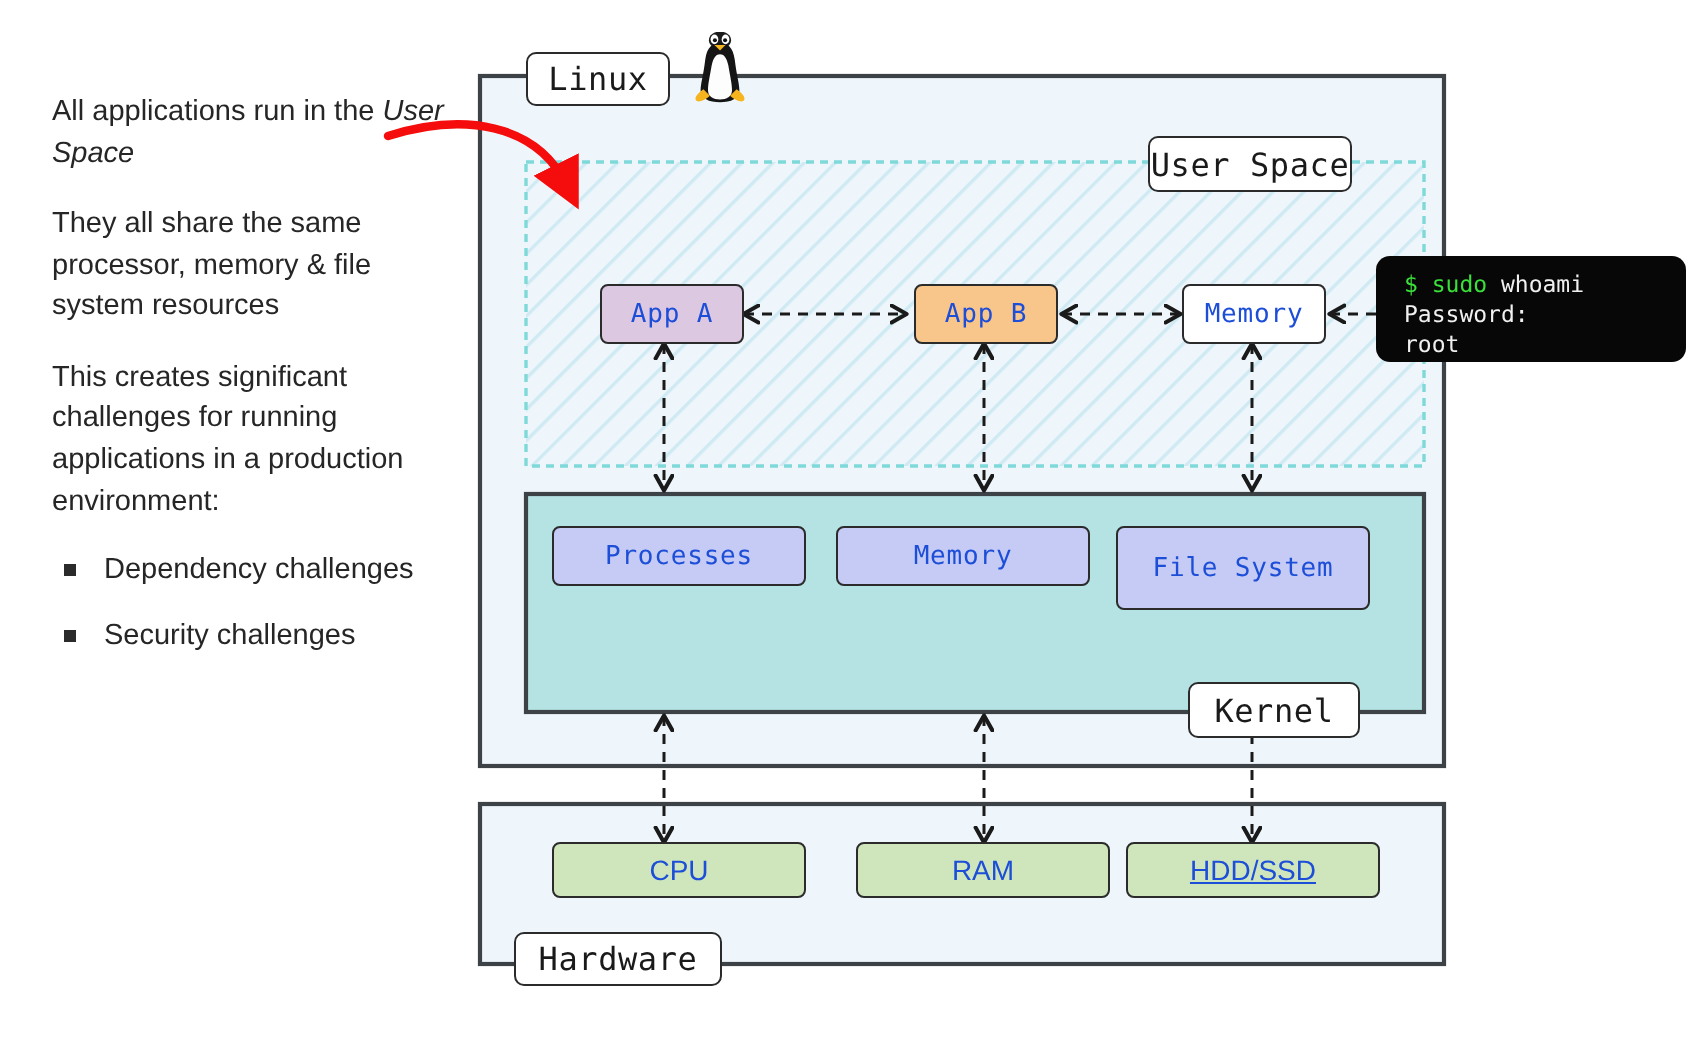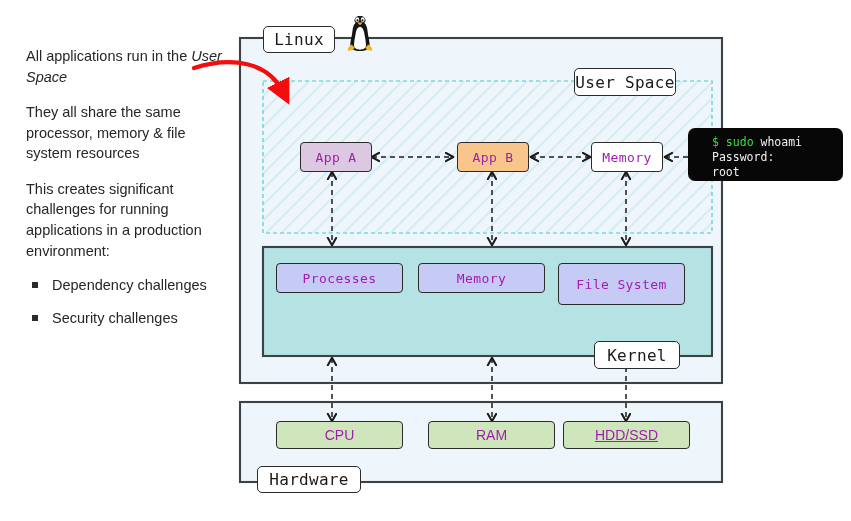--- a/index.html
+++ b/index.html
@@ -86,21 +86,21 @@
     white-space: nowrap;
   }
 
   .node-box {
     position: absolute;
     box-sizing: border-box;
     border: 1.9px solid #2b2b2b;
     border-radius: 4px;
     font-family: "DejaVu Sans Mono", monospace;
     font-size: 13px;
-    color: #a21caf;
+    color: #1d4ed8;
     display: flex;
     align-items: center;
     justify-content: center;
     letter-spacing: 0.4px;
     white-space: nowrap;
   }
   .node-box.sans {
     font-family: "Liberation Sans", sans-serif;
     font-size: 14px;
     letter-spacing: 0;
@@ -108,21 +108,21 @@
 
   
   #terminal {
     position: absolute;
     left: 688px;
     top: 128px;
     width: 155px;
     height: 53px;
     background: #070707;
     border-radius: 7px;
-    padding: 7px 0 0 24px;
+    padding: 7px 0 0 14px;
     box-sizing: border-box;
     font-family: "DejaVu Sans Mono", monospace;
     font-size: 11.5px;
     line-height: 1.32;
     color: #e8e8e8;
   }
   #terminal .green { color: #3ae03a; }
   #terminal .white { color: #f0f0f0; }
 
   

